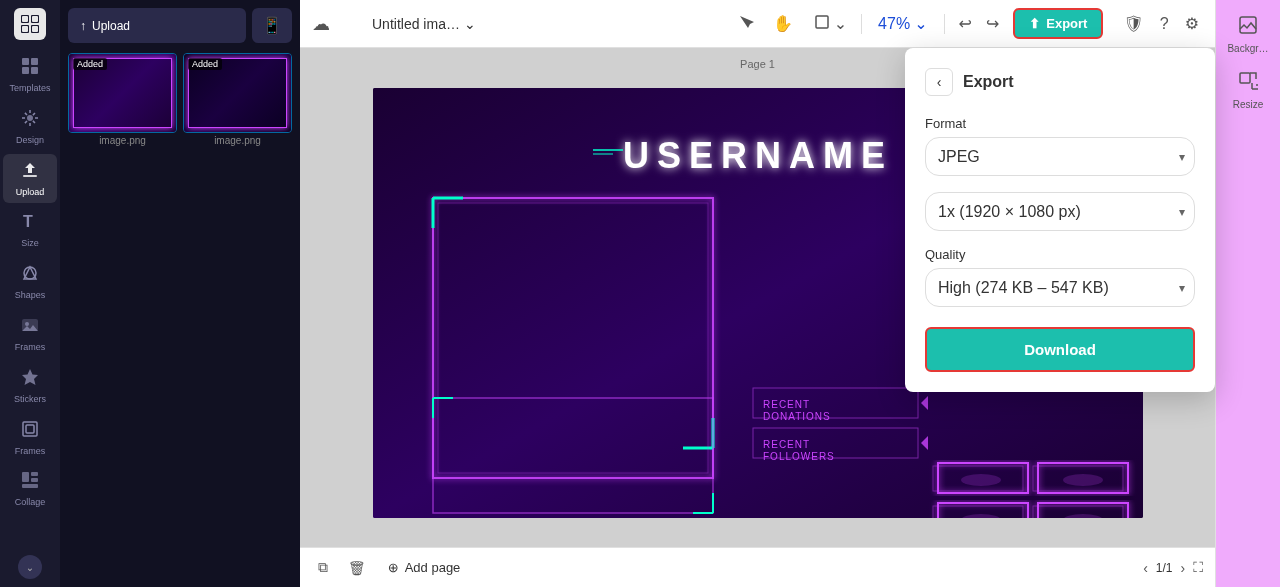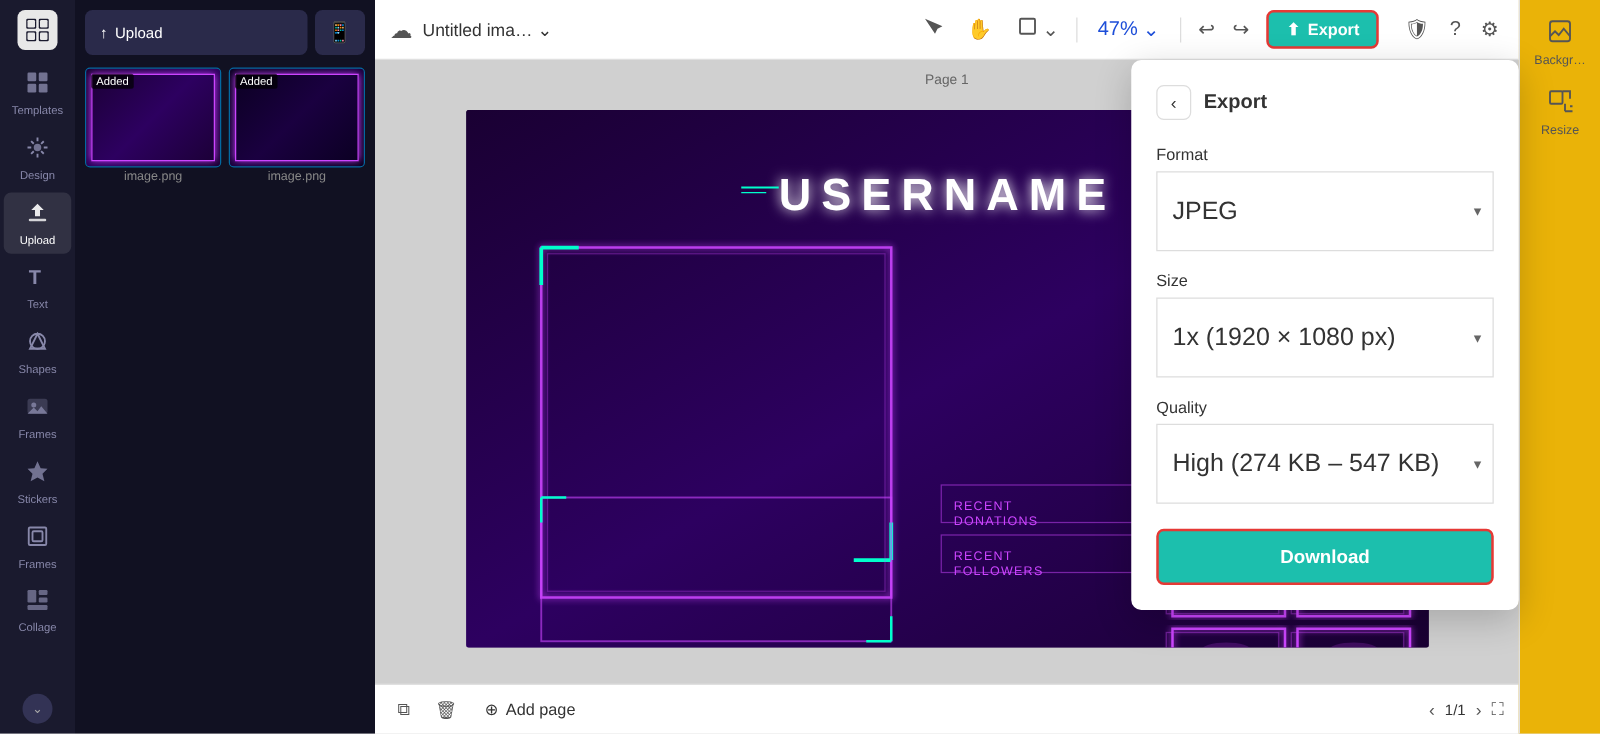--- a/index.html
+++ b/index.html
@@ -169,21 +169,21 @@
       border-bottom: 1px solid #e0e0e0;
       flex-shrink: 0;
       position: relative;
       z-index: 10;
     }
     .topbar-cloud { font-size: 18px; color: #555; }
     .topbar-title {
       font-size: 14px;
       font-weight: 500;
       color: #333;
-      display: flex; align-items: center; gap: 4px;
+      display: flex; align-items: center; gap: 4px; margin-left: 34px;
     }
     .topbar-tools {
       margin-left: auto;
       display: flex; align-items: center; gap: 8px;
     }
     .tool-btn {
       background: none; border: none;
       padding: 4px 6px;
       cursor: pointer;
       font-size: 16px;
@@ -289,21 +289,21 @@
     .page-count { font-size: 12px; color: #333; }
     .fit-btn {
       background: none; border: none;
       font-size: 14px; color: #555;
       cursor: pointer;
     }
 
     
     .right-panel {
       width: 65px;
-      background: #eab308;
+      background: #f0abfc;
       border-left: 1px solid #e0e0e0;
       display: flex;
       flex-direction: column;
       padding: 8px 21px;
       gap: 4px;
       flex-shrink: 0;
     }
     .right-panel-item {
       display: flex; flex-direction: column; align-items: center;
       padding: 6px 4px;
@@ -347,24 +347,24 @@
     }
     .field-label {
       font-size: 13px; color: #333; font-weight: 500;
       margin-bottom: 6px;
     }
     .select-wrapper {
       position: relative;
     }
     .select-wrapper select {
       width: 100%;
-      padding: 20px 12px;
+      padding: 10px 12px;
       border: 1px solid #ddd;
-      border-radius: 0;
-      font-size: 20px; color: #333;
+      border-radius: 14px;
+      font-size: 16px; color: #333;
       background: #fff;
       cursor: pointer;
       appearance: none;
     }
     .select-chevron {
       position: absolute;
       right: 10px; top: 50%;
       transform: translateY(-50%);
       pointer-events: none;
       color: #666; font-size: 12px;
@@ -432,21 +432,21 @@
     </span>
     <span class="sidebar-label">Upload</span>
   </div>
 
   <div class="sidebar-item">
     <span class="sidebar-icon">
       <svg width="20" height="20" viewBox="0 0 20 20" fill="currentColor">
         <text x="3" y="16" font-size="16" font-weight="bold">T</text>
       </svg>
     </span>
-    <span class="sidebar-label">Text</span>
+    <span class="sidebar-label">Size</span>
   </div>
 
   <div class="sidebar-item">
     <span class="sidebar-icon">
       <svg width="20" height="20" viewBox="0 0 20 20" fill="none" stroke="currentColor" stroke-width="1.5">
         <circle cx="10" cy="10" r="6"></circle>
         <polygon points="10,4 16,16 4,16"></polygon>
       </svg>
     </span>
     <span class="sidebar-label">Shapes</span>
@@ -733,21 +733,20 @@
         <option>PNG</option>
         <option>PDF</option>
         <option>SVG</option>
         <option>GIF</option>
       </select>
       <span class="select-chevron">▾</span>
     </div>
   </div>
 
   <div class="field-group">
-    <div class="field-label">Size</div>
     <div class="select-wrapper">
       <select>
         <option>1x (1920 × 1080 px)</option>
         <option>2x (3840 × 2160 px)</option>
         <option>0.5x (960 × 540 px)</option>
       </select>
       <span class="select-chevron">▾</span>
     </div>
   </div>
 

